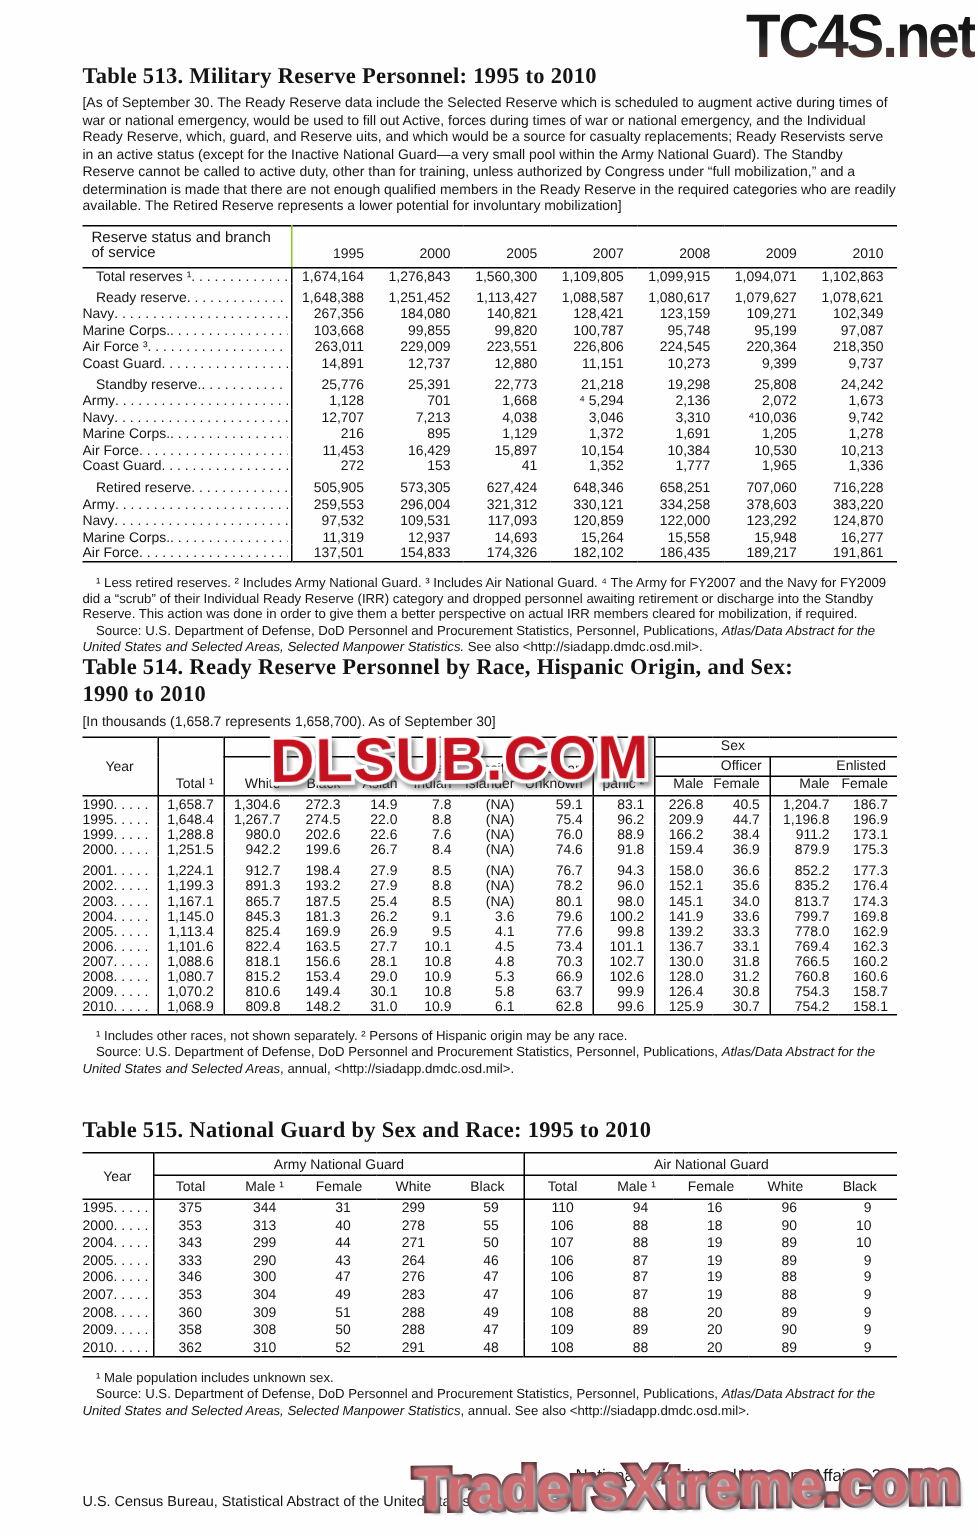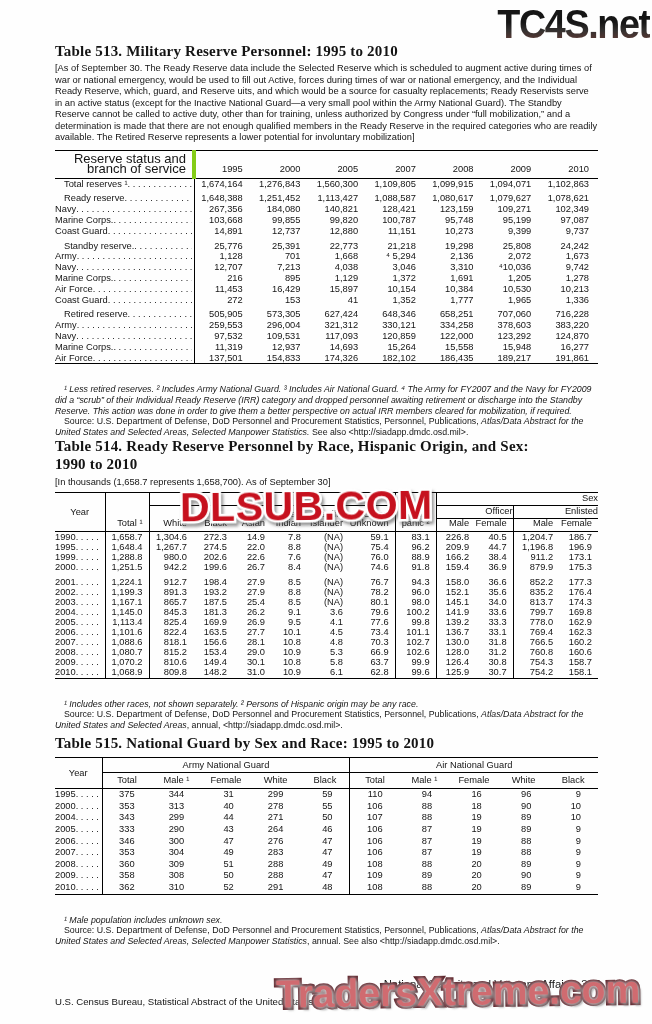--- a/index.html
+++ b/index.html
@@ -28,40 +28,40 @@
   .txt{white-space:nowrap;}
   .dots{flex:1;overflow:hidden;white-space:nowrap;}
   .dots::after{content:" . . . . . . . . . . . . . . . . . . . . . . . . . . . . . . . . . . . .";}
   .num{text-align:right;padding-right:9px;white-space:nowrap;}
   tr.b td{font-weight:400;}
   tr.g td{padding-top:4px;}
   tr.ind .txt{padding-left:9px;}
   
   .t513{margin-top:6px;}
   .t513 td,.t513 th{height:10.8px;line-height:10.8px;}
-  .t513 .stub{border-right:4px solid #84cc16;text-align:right;font-size:13px;line-height:10.6px;padding:3px 6px 3px 6px;}
+  .t513 .stub{border-right:1px solid #84cc16;text-align:left;font-size:10px;line-height:10.6px;padding:3px 6px 3px 6px;}
   .t513 .yr{text-align:right;vertical-align:bottom;padding:0 9px 3px 0;}
   .t513 .lbl{border-right:1px solid #000;padding-right:2px;}
   
-  .fn{font-size:8.8px;line-height:10.6px;margin-top:20px;text-indent:9px;font-style:italic;}
+  .fn{font-size:8.8px;line-height:10.6px;margin-top:8px;text-indent:9px;}
   .src{font-size:8.8px;line-height:10.6px;text-indent:9px;}
   .it{font-style:italic;}
   
   .t514-title{}
   .t514{margin-top:5px;}
   .t514 td{height:10.1px;line-height:10.1px;}
   .t514 .num{padding-right:6px;}
   .t514 th{vertical-align:bottom;font-size:9.3px;}
   .t514 .yh{text-align:center;vertical-align:middle;}
   .t514 .bh{text-align:right;padding:0 6px 2px 0;line-height:9.8px;}
-  .t514 .ch{text-align:right;padding-bottom:2px;padding-left:44px;}
+  .t514 .ch{text-align:left;padding-bottom:2px;padding-left:44px;}
   .t514 .lbl{border-right:1px solid #000;padding-right:3px;}
   .t514 .l1,.t514 .l2{display:block;}
   
-  .t515-title{margin-top:4px;}
+  .t515-title{margin-top:28px;}
   .t515{margin-top:5px;}
   .t515 td{height:11.6px;line-height:11.6px;}
   .t515 .num{padding-right:17px;}
   .t515 th{font-size:9.3px;}
   .t515 .yh{text-align:center;vertical-align:middle;}
   .t515 .gh{text-align:center;padding:2px 0;}
   .t515 .sh{text-align:center;padding:2px 0 3px 0;}
   .t515 .lbl{border-right:1px solid #000;padding-right:3px;}
   
   .footer-right{position:absolute;right:-2px;top:978px;font-size:11.3px;white-space:nowrap;}
@@ -173,20 +173,35 @@
               <span class="dots"></span>
             </div>
           </td>
           <td class="num">103,668</td>
           <td class="num">99,855</td>
           <td class="num">99,820</td>
           <td class="num">100,787</td>
           <td class="num">95,748</td>
           <td class="num">95,199</td>
           <td class="num">97,087</td>
+        </tr>
+        <tr>
+          <td class="lbl">
+            <div class="lw">
+              <span class="txt">Air Force ³</span>
+              <span class="dots"></span>
+            </div>
+          </td>
+          <td class="num">263,011</td>
+          <td class="num">229,009</td>
+          <td class="num">223,551</td>
+          <td class="num">226,806</td>
+          <td class="num">224,545</td>
+          <td class="num">220,364</td>
+          <td class="num">218,350</td>
         </tr>
         <tr>
           <td class="lbl">
             <div class="lw">
               <span class="txt">Coast Guard </span>
               <span class="dots"></span>
             </div>
           </td>
           <td class="num">14,891</td>
           <td class="num">12,737</td>

